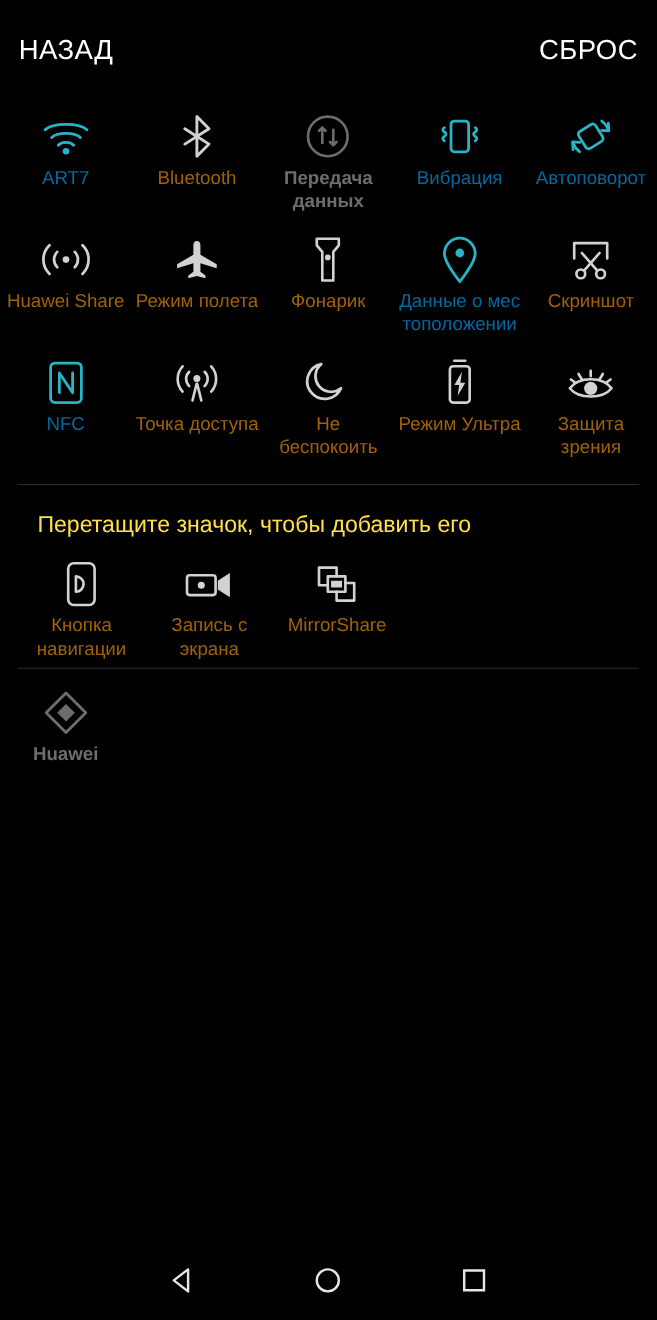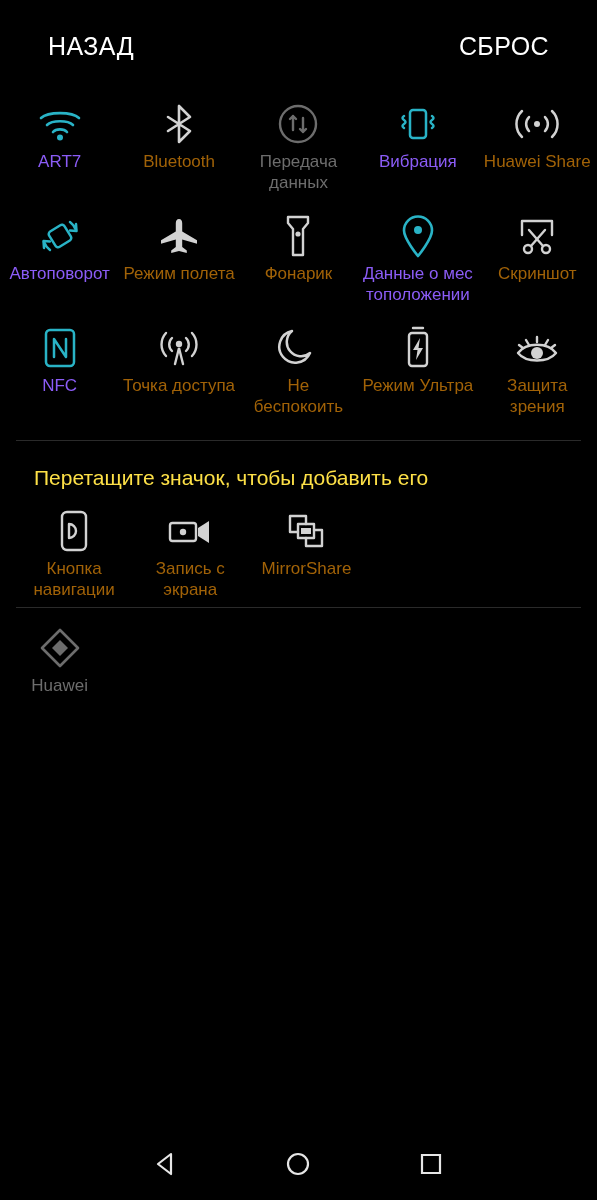--- a/index.html
+++ b/index.html
@@ -25,21 +25,21 @@
   
   .header {
     position: absolute;
     top: 0;
     left: 0;
     right: 0;
     height: 92px;
     display: flex;
     align-items: center;
     justify-content: space-between;
-    padding: 0 44px;
+    padding: 0 13px;
     box-sizing: border-box;
   }
   .header-action {
     font-size: 25px;
     line-height: 1;
     letter-spacing: 0.4px;
     color: #ffffff;
     background: transparent;
     border: 0;
     padding: 6px 4px;
@@ -74,29 +74,29 @@
     margin-top: 3px;
     font-size: 17px;
     line-height: 21px;
     text-align: center;
     width: 112px;
     word-wrap: break-word;
     font-family: "Liberation Sans", sans-serif;
   }
 
   
-  .state-on  .tile-label { color: #8b5cf6; }
+  .state-on  .tile-label { color: #0369a1; }
   .state-on  svg { stroke: #29b3c6; fill: none; }
   .state-on  svg .fillpart { fill: #29b3c6; stroke: none; }
 
   .state-off .tile-label { color: #a16207; }
   .state-off svg { stroke: #d2d2d2; fill: none; }
   .state-off svg .fillpart { fill: #d2d2d2; stroke: none; }
 
-  .state-disabled .tile-label { color: #6d6d6d; }
+  .state-disabled .tile-label { color: #6d6d6d; font-weight: bold; }
   .state-disabled svg { stroke: #6d6d6d; fill: none; }
   .state-disabled svg .fillpart { fill: #6d6d6d; stroke: none; }
 
   svg { display:block; }
   svg * { vector-effect: non-scaling-stroke; }
 
   
   .divider {
     height: 1px;
     background: #2a2a2a;
@@ -184,44 +184,44 @@
       <span class="icon-wrap">
         <svg width="48" height="42" viewBox="0 0 48 42" stroke-width="2.5" stroke-linecap="round" stroke-linejoin="round" fill="none">
           <rect x="16" y="7" width="16" height="28" rx="3"></rect>
           <path d="M10 13 q-3 2 0 4 q3 2 0 4 q-3 2 0 4"></path>
           <path d="M38 13 q3 2 0 4 q-3 2 0 4 q3 2 0 4"></path>
         </svg>
       </span>
       <span class="tile-label">Вибрация</span>
     </div>
 
+    <div class="tile state-on">
+      <span class="icon-wrap">
+        <svg width="46" height="46" viewBox="0 0 46 46" stroke-width="2.5" stroke-linecap="round" stroke-linejoin="round" fill="none">
+          <rect x="14" y="14" width="18" height="18" rx="3" transform="rotate(-32 23 23)"></rect>
+          <path d="M33 9 A17 17 0 0 1 39 17"></path>
+          <path d="M13 37 A17 17 0 0 1 7 29"></path>
+          <path d="M39 11 L39.5 18 L33 17.5"></path>
+          <path d="M7 35 L6.5 28 L13 28.5"></path>
+        </svg>
+      </span>
+      <span class="tile-label">Автоповорот</span>
+    </div>
+
     <div class="tile state-off">
       <span class="icon-wrap">
         <svg width="46" height="34" viewBox="0 0 46 34" stroke-width="2.5" stroke-linecap="round" fill="none">
           <circle class="fillpart" cx="23" cy="17" r="3"></circle>
           <path d="M15 10 a10 10 0 0 0 0 14"></path>
           <path d="M31 10 a10 10 0 0 1 0 14"></path>
           <path d="M8 4 a18 18 0 0 0 0 26"></path>
           <path d="M38 4 a18 18 0 0 1 0 26"></path>
         </svg>
       </span>
       <span class="tile-label">Huawei Share</span>
-    </div>
-
-    <div class="tile state-on">
-      <span class="icon-wrap">
-        <svg width="46" height="46" viewBox="0 0 46 46" stroke-width="2.5" stroke-linecap="round" stroke-linejoin="round" fill="none">
-          <rect x="14" y="14" width="18" height="18" rx="3" transform="rotate(-32 23 23)"></rect>
-          <path d="M33 9 A17 17 0 0 1 39 17"></path>
-          <path d="M13 37 A17 17 0 0 1 7 29"></path>
-          <path d="M39 11 L39.5 18 L33 17.5"></path>
-          <path d="M7 35 L6.5 28 L13 28.5"></path>
-        </svg>
-      </span>
-      <span class="tile-label">Автоповорот</span>
     </div>
 
     <div class="tile state-off">
       <span class="icon-wrap">
         <svg width="44" height="40" viewBox="0 0 44 40" fill="none">
           <path class="fillpart" d="M22 3 c2.2 0 3.2 1.8 3.2 4.2 v8.4 l14.8 8.6 v3.6 l-14.8 -4.4 v7.6 l4.6 3.4 v2.6 l-7.8 -2.1 l-7.8 2.1 v-2.6 l4.6 -3.4 v-7.6 l-14.8 4.4 v-3.6 l14.8 -8.6 v-8.4 c0 -2.4 1 -4.2 3.2 -4.2 z"></path>
         </svg>
       </span>
       <span class="tile-label">Режим полета</span>
     </div>

